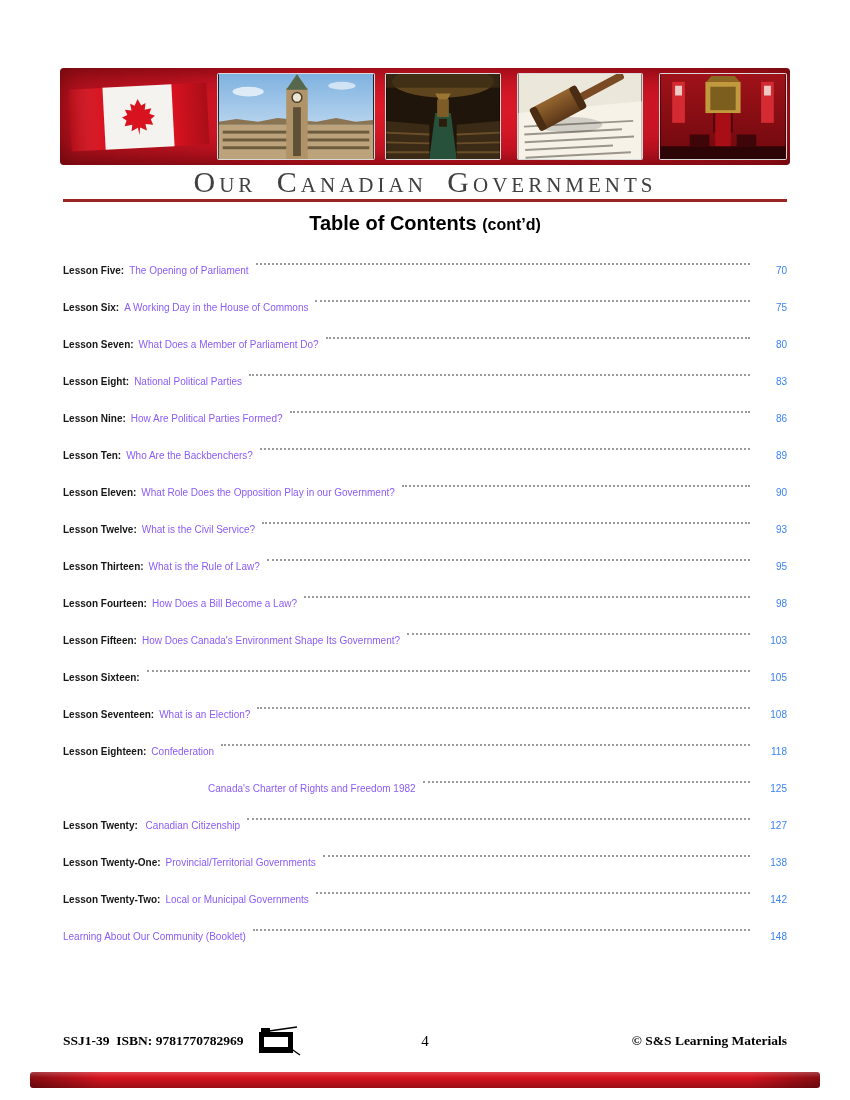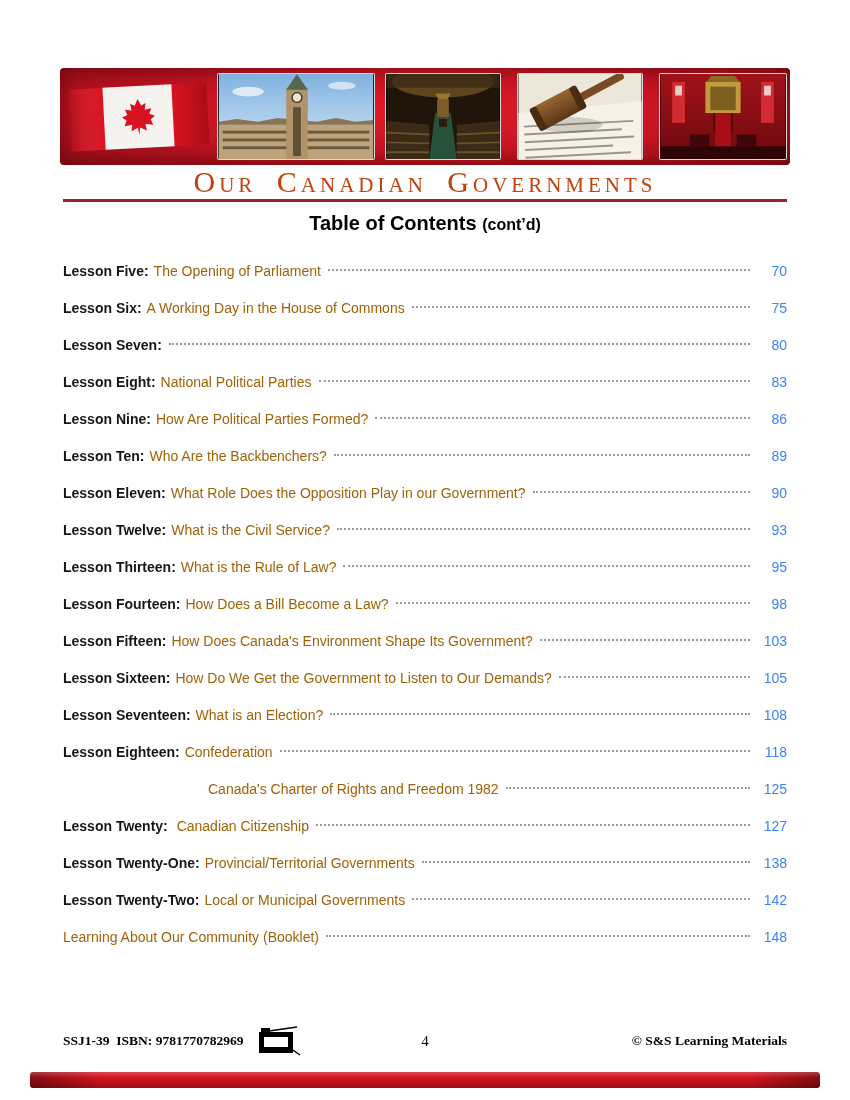--- a/index.html
+++ b/index.html
@@ -18,32 +18,32 @@
   .tile svg{display:block;width:100%;height:100%;}
   .t-flag{width:152px;margin-right:2px;}
   .t-tower{width:158px;margin-right:10px;}
   .t-commons{width:116px;margin-right:16px;}
   .t-gavel{width:126px;margin-right:16px;}
   .t-senate{width:128px;}
 
   
   .main-title{position:absolute;left:0;top:167px;width:100%;text-align:center;
               font-family:"Liberation Serif",serif;font-variant:small-caps;
-              font-size:30px;letter-spacing:4px;word-spacing:9px;color:#c2410c;line-height:30px;}
+              font-size:30px;letter-spacing:4px;word-spacing:9px;color:#404040;line-height:30px;}
   .title-rule{position:absolute;left:63px;right:63px;top:199px;height:3px;background:#9b2424;}
   .toc-heading{position:absolute;left:0;top:211px;width:100%;text-align:center;color:#000;
                font-weight:bold;font-size:20px;line-height:24px;}
   .toc-heading .note{font-size:16px;}
 
   
   .toc-list{position:absolute;left:63px;right:63px;top:263px;}
-  .toc-row{display:flex;align-items:center;font-size:14px;line-height:16px;height:16px;
+  .toc-row{display:flex;align-items:flex-start;font-size:10px;line-height:16px;height:16px;
            margin-bottom:21px;}
   .toc-label{font-weight:bold;color:#161616;white-space:pre;}
-  .toc-title{color:#a16207;margin-left:5px;white-space:pre;}
+  .toc-title{color:#8b5cf6;margin-left:5px;white-space:pre;}
   .toc-row.no-label .toc-title{margin-left:0;}
   .toc-row.indent{padding-left:145px;}
   .toc-dots{flex:1 1 auto;min-width:14px;border-bottom:2px dotted #9a9a9a;margin:0 3px 2px 7px;}
   .toc-page{color:#3b82f6;flex:0 0 34px;text-align:right;}
 
   
   .footer{position:absolute;left:63px;right:63px;top:1024px;height:34px;
           display:flex;align-items:center;font-family:"Liberation Serif",serif;
           font-weight:bold;font-size:13.5px;color:#000;}
   .footer-code{white-space:pre;}
@@ -198,20 +198,21 @@
 
     <div class="toc-row">
       <span class="toc-label">Lesson Six:</span>
       <span class="toc-title">A Working Day in the House of Commons</span>
       <span class="toc-dots"></span>
       <span class="toc-page">75</span>
     </div>
 
     <div class="toc-row">
       <span class="toc-label">Lesson Seven:</span>
+      <span class="toc-title">What Does a Member of Parliament Do?</span>
       <span class="toc-dots"></span>
       <span class="toc-page">80</span>
     </div>
 
     <div class="toc-row">
       <span class="toc-label">Lesson Eight:</span>
       <span class="toc-title">National Political Parties</span>
       <span class="toc-dots"></span>
       <span class="toc-page">83</span>
     </div>
@@ -260,21 +261,20 @@
 
     <div class="toc-row">
       <span class="toc-label">Lesson Fifteen:</span>
       <span class="toc-title">How Does Canada's Environment Shape Its Government?</span>
       <span class="toc-dots"></span>
       <span class="toc-page">103</span>
     </div>
 
     <div class="toc-row">
       <span class="toc-label">Lesson Sixteen:</span>
-      <span class="toc-title">How Do We Get the Government to Listen to Our Demands?</span>
       <span class="toc-dots"></span>
       <span class="toc-page">105</span>
     </div>
 
     <div class="toc-row">
       <span class="toc-label">Lesson Seventeen:</span>
       <span class="toc-title">What is an Election?</span>
       <span class="toc-dots"></span>
       <span class="toc-page">108</span>
     </div>

